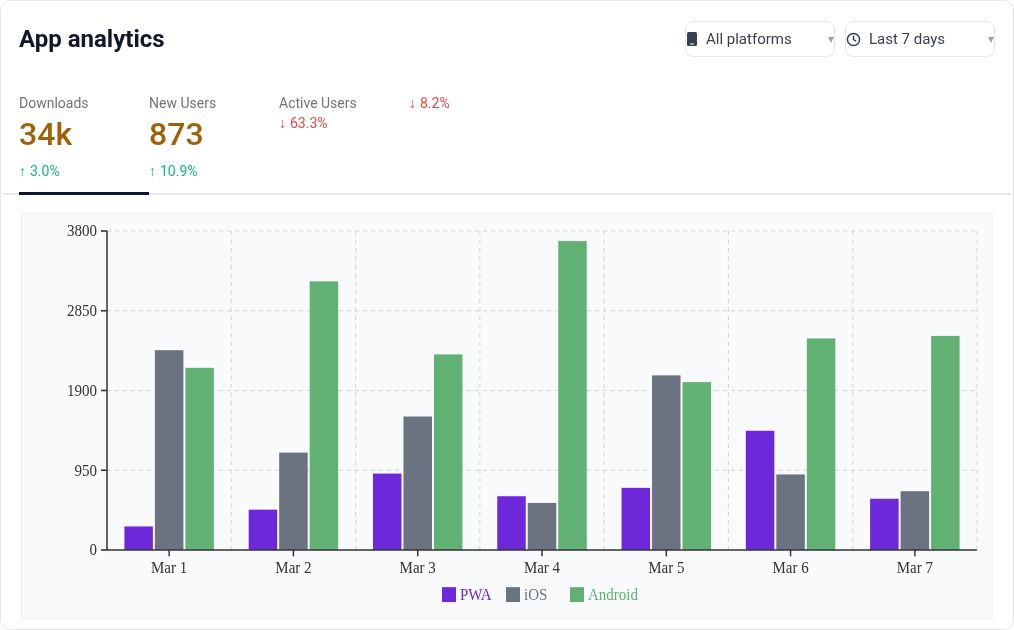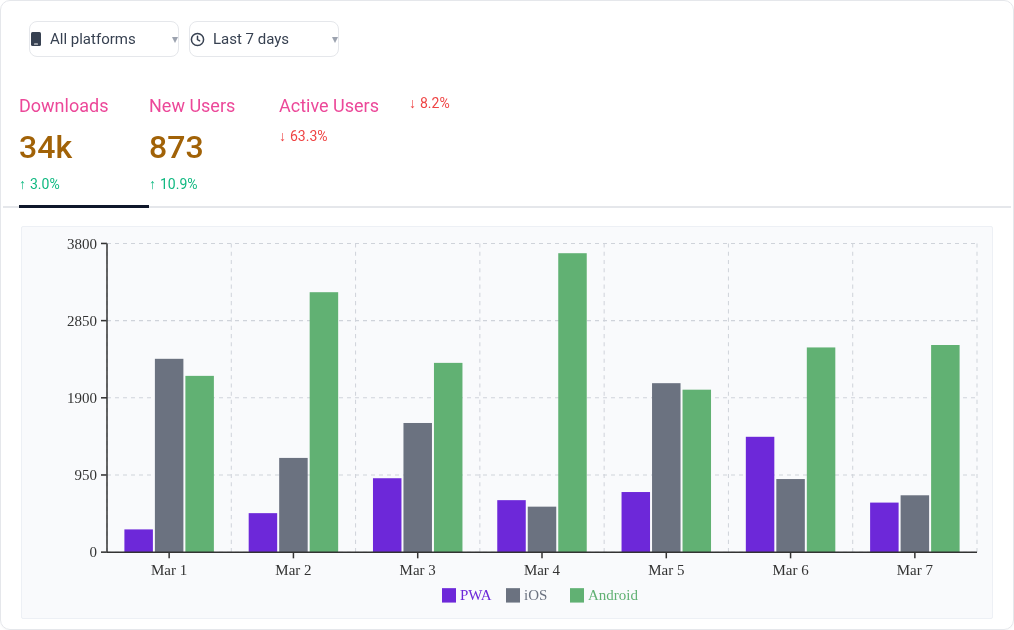--- a/index.html
+++ b/index.html
@@ -56,23 +56,23 @@
     border-bottom: 2px solid #e5e7eb;
     position: relative;
   }
   .metric {
     width: 130px;
     padding: 2px 0 14px 0;
     margin-right: 0;
   }
   .metric.wide { width: 200px; }
   .metric-label {
-    font-size: 18px;
-    color: #ec4899;
-    margin-bottom: 12px;
+    font-size: 14px;
+    color: #737373;
+    margin-bottom: 4px;
   }
   .metric-value {
     font-size: 32px;
     font-weight: 500;
     color: #a16207;
     margin-bottom: 10px;
     white-space: nowrap;
   }
   .metric-delta {
     font-size: 14px;
@@ -109,20 +109,21 @@
   .axis-line { stroke: #333; stroke-width: 1.5; }
   .tick-mark { stroke: #333; stroke-width: 1.5; }
   .legend-label { font-size: 15px; }
 </style>
 </head>
 <body>
 
 <div class="card">
 
   <div class="header">
+    <div class="title">App analytics</div>
 
     <div class="dropdown">
       <span class="dd-icon">
         <svg width="12" height="16" viewBox="0 0 12 16">
             <rect x="1" y="1" width="10" height="14" rx="1.5" fill="#374151"></rect>
             <rect x="4" y="12.5" width="4" height="1" rx="0.5" fill="#fff"></rect>
           </svg>
       </span>
       <span class="dd-label">All platforms</span>
       <span class="chev">▾</span>

